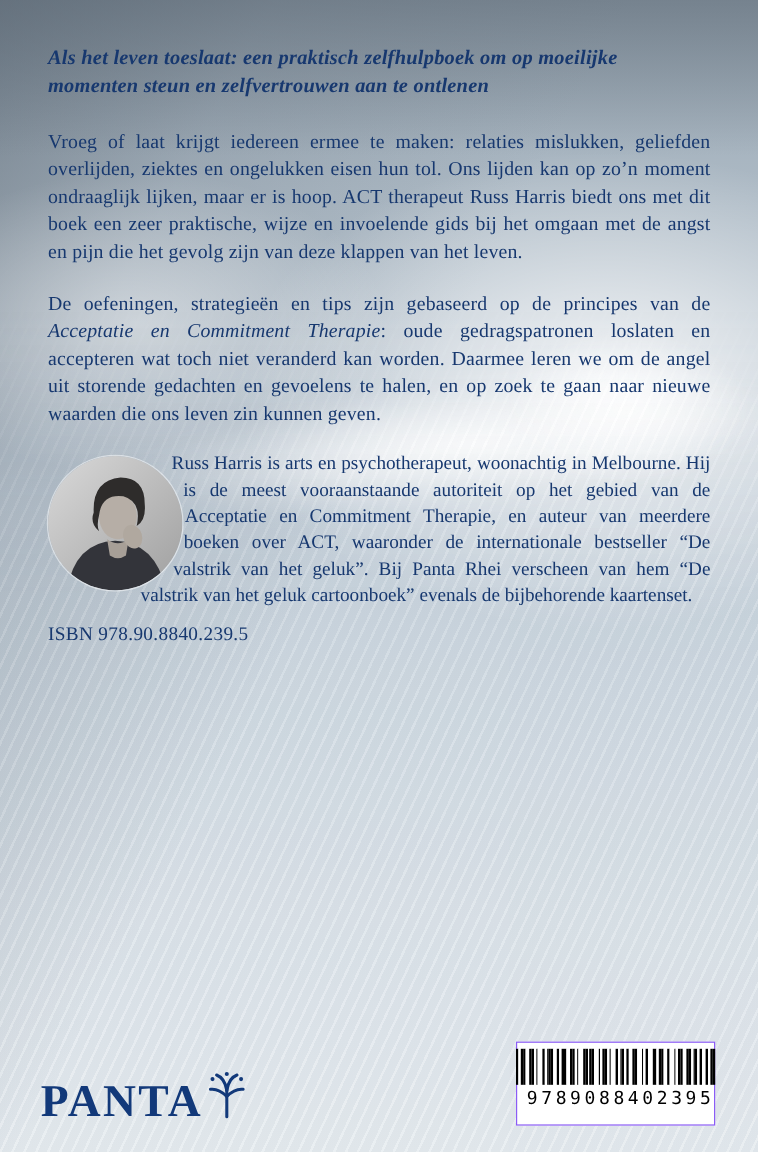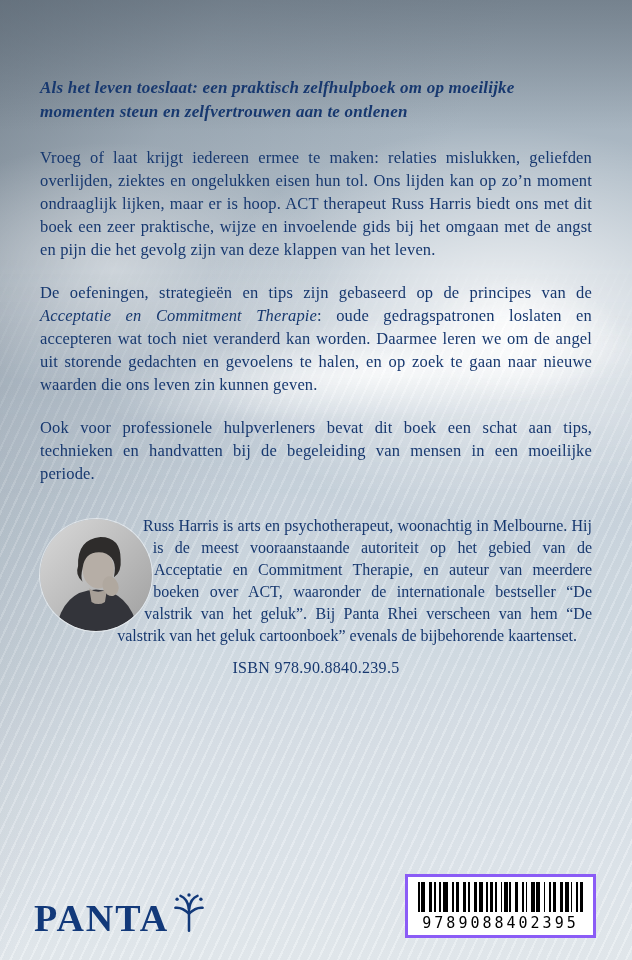--- a/index.html
+++ b/index.html
@@ -40,60 +40,60 @@
   }
 
   
   .content {
     position: absolute; inset: 0; padding: 36px 40px 0 40px;
     color: #17386f;
   }
   .tagline {
     font-weight: bold; font-style: italic;
     font-size: 17px; line-height: 24px;
-    margin-bottom: 22px; letter-spacing: 0.2px; margin-top: 40px;
+    margin-bottom: 22px; letter-spacing: 0.2px;
   }
   .body {
     font-size: 16.5px; line-height: 23px;
     text-align: justify; letter-spacing: 0.15px;
     margin-bottom: 20px;
   }
   .body.gap-lg { margin-bottom: 30px; }
   .body.bold { font-weight: bold; }
   .body em { font-style: italic; }
 
   .bio { font-size: 16px; line-height: 22px; text-align: justify; }
   .photo {
     float: left; width: 112px; height: 112px; border-radius: 50%;
     margin: 4px 14px 4px 0; overflow: hidden;
     shape-outside: circle(58px at 56px 56px);
     box-shadow: 0 0 0 1px rgba(255,255,255,0.5);
   }
   .photo svg { display: block; width: 100%; height: 100%; }
 
-  .isbn { clear: both; text-align: center; font-size: 16px; margin-top: 12px; letter-spacing: 0.3px; }
+  .isbn { clear: both; text-align: left; font-size: 16px; margin-top: 12px; letter-spacing: 0.3px; }
 
   
   .logo { position: absolute; left: 34px; bottom: 24px; color: #12397a; }
   .logo-row { display: flex; align-items: flex-end; }
   .logo-word {
     font-family: "Liberation Serif", serif; font-weight: bold;
     font-size: 38px; line-height: 36px; letter-spacing: 2px;
   }
   .fountain { width: 34px; height: 48px; margin: 0 3px; }
   .logo-sub {
     margin-top: 4px; font-family: "Liberation Sans", sans-serif;
     font-weight: bold; font-size: 12px; letter-spacing: 9.5px; padding-left: 3px;
   }
 
   
   .barcode {
     position: absolute; right: 36px; bottom: 22px;
-    background: #fff; border: 3px solid #8b5cf6;
-    padding: 5px 8px 3px 8px; width: 191px;
+    background: #fff; border: 1px solid #8b5cf6;
+    padding: 5px 8px 13px 8px; width: 166px;
   }
   .bars { display: flex; height: 30px; justify-content: center; }
   .bars div { height: 100%; }
   .barcode-num {
     text-align: center; font-family: "DejaVu Sans Mono", monospace;
     font-size: 15px; letter-spacing: 3px; color: #000; margin-top: 2px;
   }
 </style>
 </head>
 <body>
@@ -108,21 +108,20 @@
   </div>
 
   <div class="content">
 
     <p class="tagline">Als het leven toeslaat: een praktisch zelfhulpboek om op moeilijke momenten steun en zelfvertrouwen aan te ontlenen</p>
 
     <p class="body">Vroeg of laat krijgt iedereen ermee te maken: relaties mislukken, geliefden overlijden, ziektes en ongelukken eisen hun tol. Ons lijden kan op zo’n moment ondraaglijk lijken, maar er is hoop. ACT therapeut Russ Harris biedt ons met dit boek een zeer praktische, wijze en invoelende gids bij het omgaan met de angst en pijn die het gevolg zijn van deze klappen van het leven.</p>
 
     <p class="body"><span>De oefeningen, strategieën en tips zijn gebaseerd op de principes van de </span><em>Acceptatie en Commitment Therapie</em><span>: oude gedragspatronen loslaten en accepteren wat toch niet veranderd kan worden. Daarmee leren we om de angel uit storende gedachten en gevoelens te halen, en op zoek te gaan naar nieuwe waarden die ons leven zin kunnen geven.</span></p>
 
-    <p class="body gap-lg">Ook voor professionele hulpverleners bevat dit boek een schat aan tips, technieken en handvatten bij de begeleiding van mensen in een moeilijke periode.</p>
 
 
 
     <div class="bio">
       <div class="photo">
         <svg viewBox="0 0 100 100">
           <defs>
             <clipPath id="pc">
                 <circle cx="50" cy="50" r="50"></circle>
               </clipPath>

